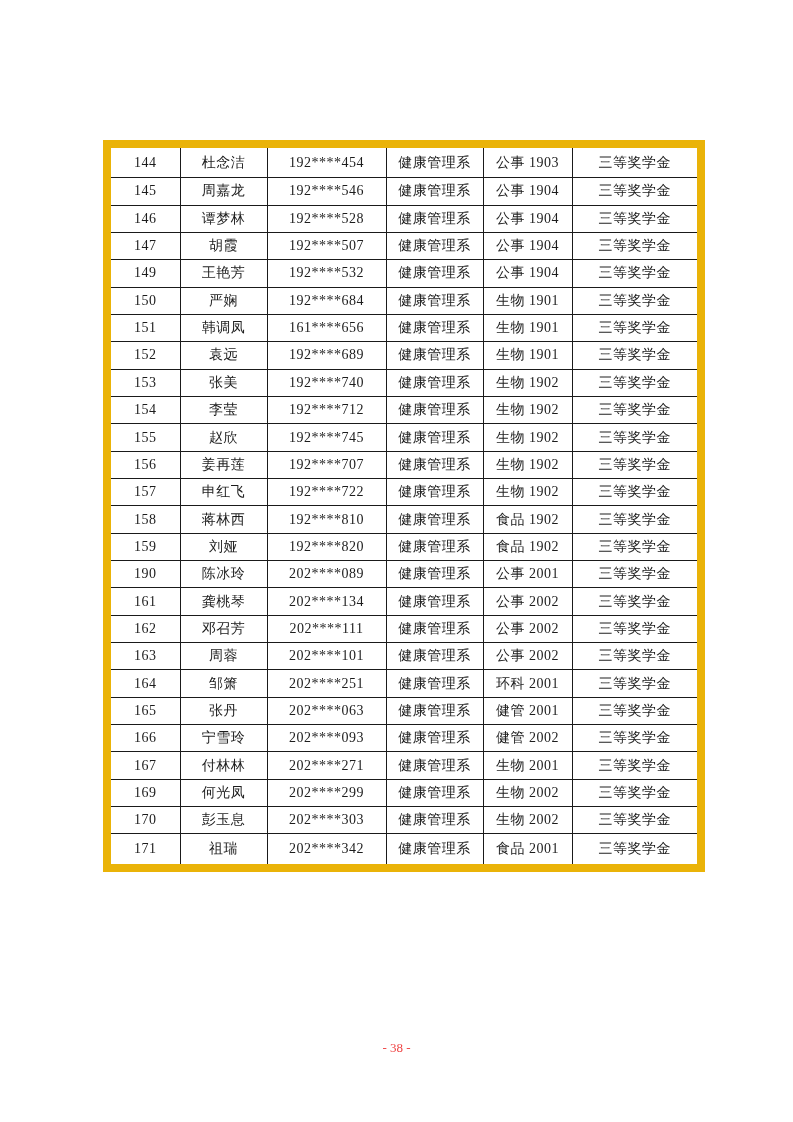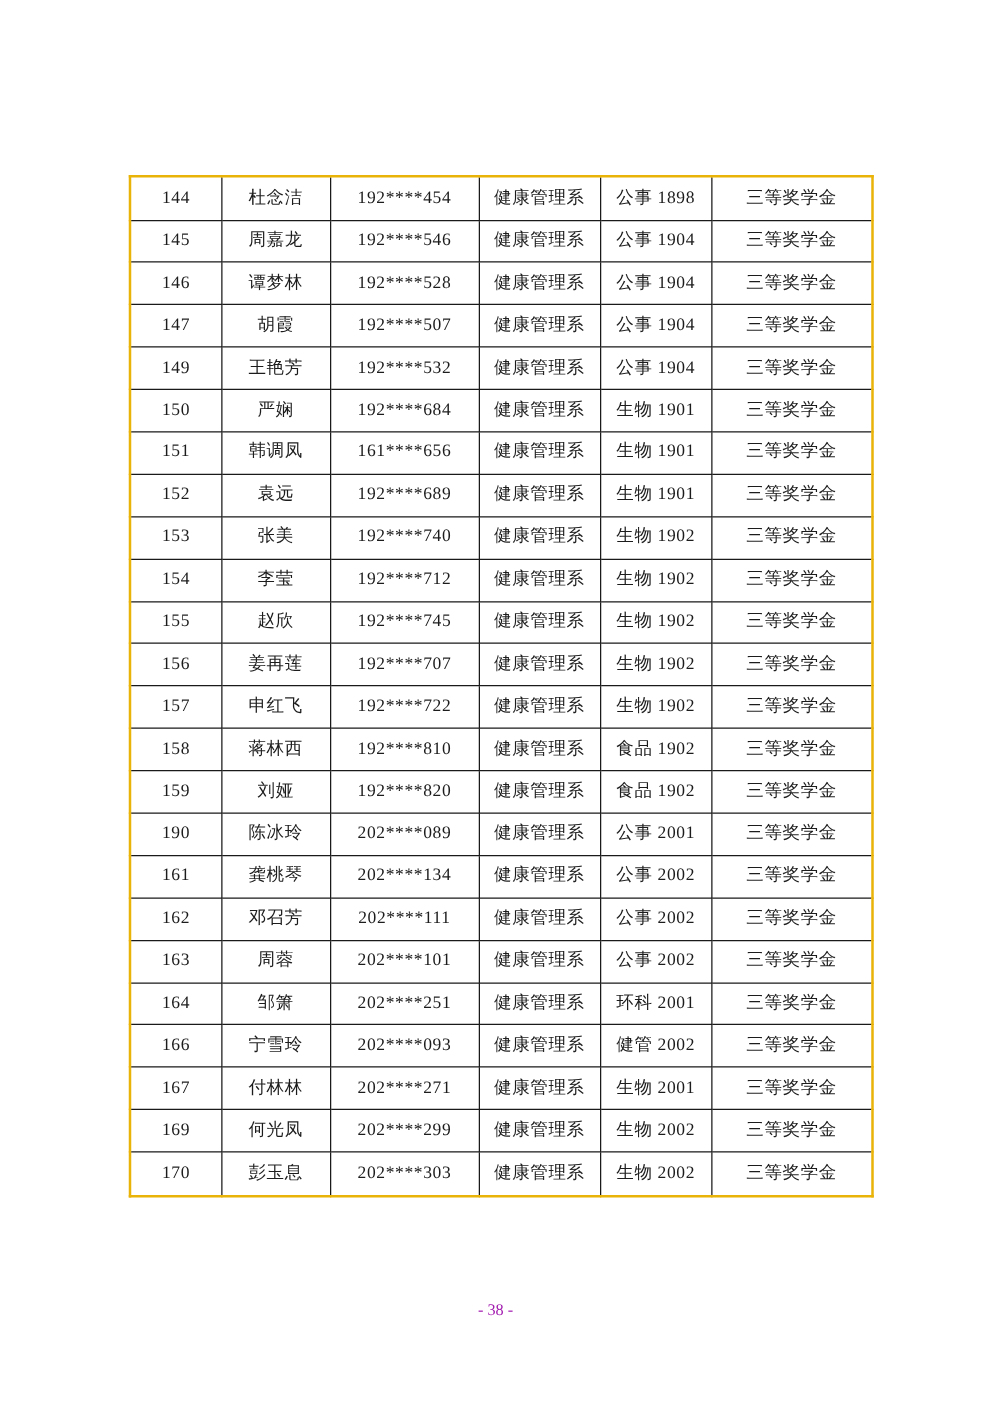--- a/index.html
+++ b/index.html
@@ -14,45 +14,45 @@
     background: #ffffff;
     font-family: "Liberation Serif", "DejaVu Serif", serif;
     color: #1c1c1c;
     overflow: hidden;
   }
   table.award-table {
     position: absolute;
     left: 103px;
     top: 140px;
     width: 594px;
-    height: 818px;
+    height: 732px;
     border-collapse: collapse;
     table-layout: fixed;
-    border: 2px solid #eab308;
+    border: 8px solid #eab308;
   }
   table.award-table td {
     border: 1px solid #1a1a1a;
     text-align: center;
     vertical-align: middle;
     font-size: 14px;
     line-height: 1;
     padding: 0;
     white-space: nowrap;
     overflow: hidden;
     color: #1c1c1c;
     letter-spacing: 0.5px;
   }
   .footer-pagenum {
     position: absolute;
     left: 0;
     right: 0;
     top: 1040px;
     text-align: center;
     font-size: 13px;
-    color: #a21caf;
+    color: #ef4444;
     font-family: "Liberation Serif", "DejaVu Serif", serif;
   }
 </style>
 </head>
 <body>
 
 <div class="page">
 
   <table class="award-table">
     <colgroup>
@@ -62,21 +62,21 @@
       <col style="width:97px">
       <col style="width:89px">
       <col style="width:129px">
     </colgroup>
     <tbody>
         <tr>
           <td>144</td>
           <td>杜念洁</td>
           <td>192****454</td>
           <td>健康管理系</td>
-          <td>公事 1898</td>
+          <td>公事 1903</td>
           <td>三等奖学金</td>
         </tr>
         <tr>
           <td>145</td>
           <td>周嘉龙</td>
           <td>192****546</td>
           <td>健康管理系</td>
           <td>公事 1904</td>
           <td>三等奖学金</td>
         </tr>
@@ -218,20 +218,28 @@
         </tr>
         <tr>
           <td>164</td>
           <td>邹箫</td>
           <td>202****251</td>
           <td>健康管理系</td>
           <td>环科 2001</td>
           <td>三等奖学金</td>
         </tr>
         <tr>
+          <td>165</td>
+          <td>张丹</td>
+          <td>202****063</td>
+          <td>健康管理系</td>
+          <td>健管 2001</td>
+          <td>三等奖学金</td>
+        </tr>
+        <tr>
           <td>166</td>
           <td>宁雪玲</td>
           <td>202****093</td>
           <td>健康管理系</td>
           <td>健管 2002</td>
           <td>三等奖学金</td>
         </tr>
         <tr>
           <td>167</td>
           <td>付林林</td>
@@ -249,18 +257,26 @@
           <td>三等奖学金</td>
         </tr>
         <tr>
           <td>170</td>
           <td>彭玉息</td>
           <td>202****303</td>
           <td>健康管理系</td>
           <td>生物 2002</td>
           <td>三等奖学金</td>
         </tr>
+        <tr>
+          <td>171</td>
+          <td>祖瑞</td>
+          <td>202****342</td>
+          <td>健康管理系</td>
+          <td>食品 2001</td>
+          <td>三等奖学金</td>
+        </tr>
       </tbody>
   </table>
 
   <div class="footer-pagenum">- 38 -</div>
 
 </div>
 
 </body></html>

